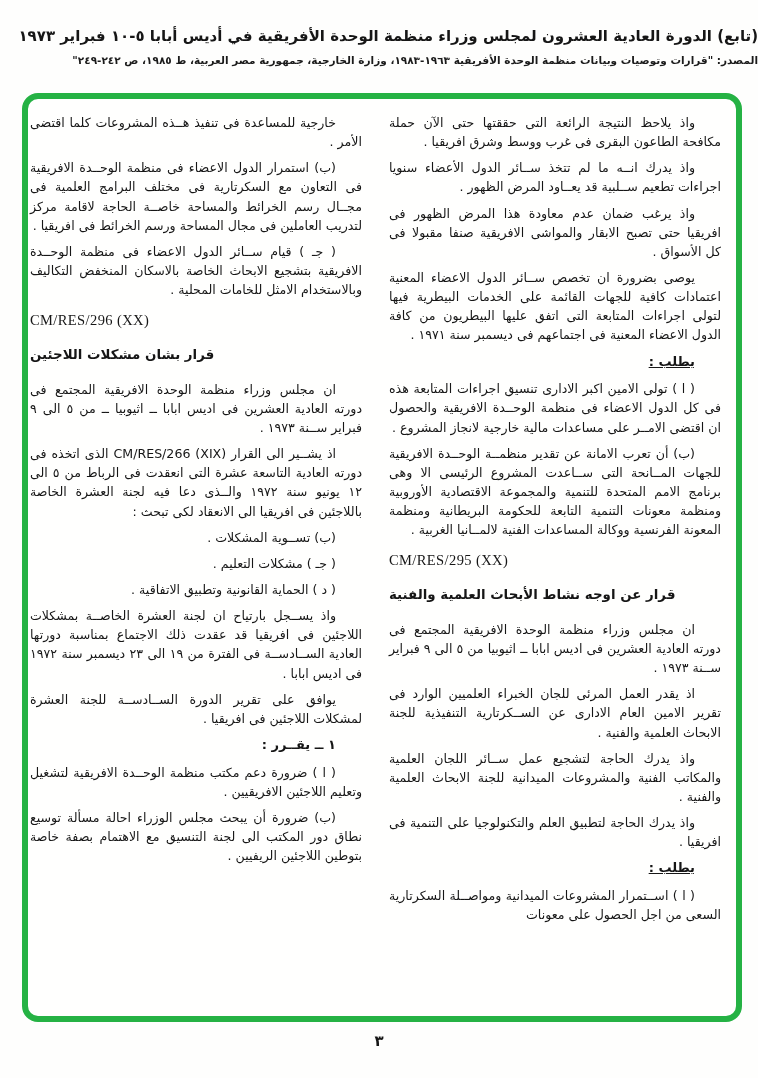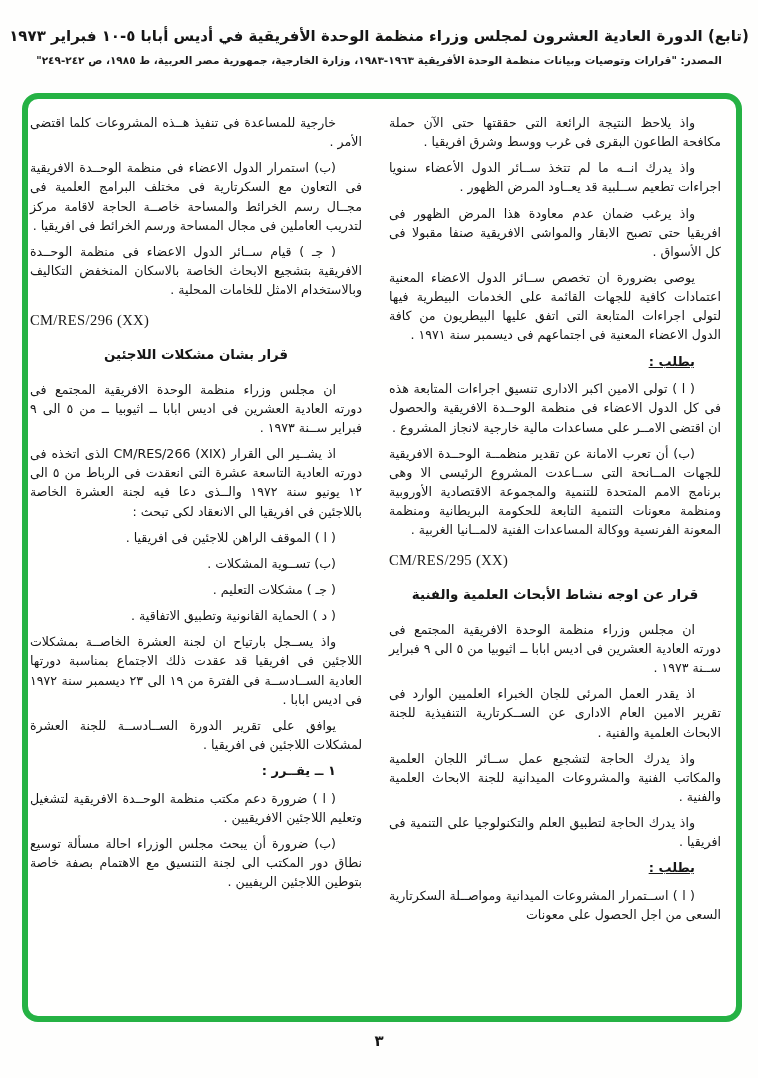--- a/index.html
+++ b/index.html
@@ -1,36 +1,36 @@
 <!DOCTYPE html>
 <html lang="ar"><head>
 <meta charset="utf-8">
 <style>
   html,body{margin:0;padding:0;}
   body{
     width:758px;height:1078px;position:relative;overflow:hidden;
     background:#fefefd;color:#161616;
     font-family:"DejaVu Sans",sans-serif;
   }
-  .page-header{position:absolute;top:26px;left:0;width:758px;text-align:center;direction:rtl;}
+  .page-header{position:absolute;top:26px;left:0;width:758px;text-align:right;direction:rtl;}
   .doc-title{font-weight:bold;font-size:15px;letter-spacing:0;line-height:1.4;}
   .doc-source{font-weight:bold;font-size:10.5px;margin-top:7px;color:#1b1b1b;}
   .frame{
     position:absolute;left:22px;top:93px;width:720px;height:929px;
     box-sizing:border-box;border:6px solid #25b244;border-radius:16px;
     background:#fffffe;overflow:hidden;
   }
   .col{position:absolute;top:14px;width:332px;direction:rtl;font-size:12.6px;line-height:1.52;}
   .col-right{right:15px;}
   .col-left{left:2px;}
   .para{text-align:justify;text-indent:26px;margin:0 0 7px;}
   .item{text-indent:26px;margin:2px 0 7px;}
   .label{font-weight:bold;text-indent:26px;margin:5px 0 8px;font-size:13px;}
   .label.u span{text-decoration:underline;}
-  .heading{font-weight:bold;text-align:center;margin:2px 0 14px;font-size:13.4px;}
+  .heading{font-weight:bold;text-align:left;margin:2px 0 14px;font-size:13.4px;}
   .code{
     direction:ltr;text-align:left;margin:10px 0 14px;
     font-family:"Liberation Serif","DejaVu Serif",serif;
     font-size:14.5px;letter-spacing:.4px;
   }
   .page-number{
     position:absolute;top:1032px;left:0;width:758px;text-align:center;
     font-weight:bold;font-size:15px;direction:rtl;
   }
 </style>
@@ -61,21 +61,20 @@
       <div class="para">( ا ) اســتمرار المشروعات الميدانية ومواصــلة السكرتارية السعى من اجل الحصول على معونات</div>
     </div>
   <div class="col col-left" id="col-left">
       <div class="para">خارجية للمساعدة فى تنفيذ هــذه المشروعات كلما اقتضى الأمر .</div>
       <div class="para">(ب) استمرار الدول الاعضاء فى منظمة الوحــدة الافريقية فى التعاون مع السكرتارية فى مختلف البرامج العلمية فى مجــال رسم الخرائط والمساحة خاصــة الحاجة لاقامة مركز لتدريب العاملين فى مجال المساحة ورسم الخرائط فى افريقيا .</div>
       <div class="para">( جـ ) قيام ســائر الدول الاعضاء فى منظمة الوحــدة الافريقية بتشجيع الابحاث الخاصة بالاسكان المنخفض التكاليف وبالاستخدام الامثل للخامات المحلية .</div>
       <div class="code">CM/RES/296  (XX)</div>
       <div class="heading">قرار بشان مشكلات اللاجئين</div>
       <div class="para">ان مجلس وزراء منظمة الوحدة الافريقية المجتمع فى دورته العادية العشرين فى اديس ابابا ــ اثيوبيا ــ من ٥ الى ٩ فبراير ســنة ١٩٧٣ .</div>
       <div class="para">اذ يشــير الى القرار CM/RES/266 (XIX) الذى اتخذه فى دورته العادية التاسعة عشرة التى انعقدت فى الرباط من ٥ الى ١٢ يونيو سنة ١٩٧٢ والــذى دعا فيه لجنة العشرة الخاصة باللاجئين فى افريقيا الى الانعقاد لكى تبحث :</div>
-      <div class="item">( ا ) الموقف الراهن للاجئين فى افريقيا .</div>
       <div class="item">(ب) تســوية المشكلات .</div>
       <div class="item">( جـ ) مشكلات التعليم .</div>
       <div class="item">( د ) الحماية القانونية وتطبيق الاتفاقية .</div>
       <div class="para">واذ يســجل بارتياح ان لجنة العشرة الخاصــة بمشكلات اللاجئين فى افريقيا قد عقدت ذلك الاجتماع بمناسبة دورتها العادية الســادســة فى الفترة من ١٩ الى ٢٣ ديسمبر سنة ١٩٧٢ فى اديس ابابا .</div>
       <div class="para">يوافق على تقرير الدورة الســادســة للجنة العشرة لمشكلات اللاجئين فى افريقيا .</div>
       <div class="label"><span>١ ــ يقــرر :</span></div>
       <div class="para">( ا ) ضرورة دعم مكتب منظمة الوحــدة الافريقية لتشغيل وتعليم اللاجئين الافريقيين .</div>
       <div class="para">(ب) ضرورة أن يبحث مجلس الوزراء احالة مسألة توسيع نطاق دور المكتب الى لجنة التنسيق مع الاهتمام بصفة خاصة بتوطين اللاجئين الريفيين .</div>
     </div>
 </div>

